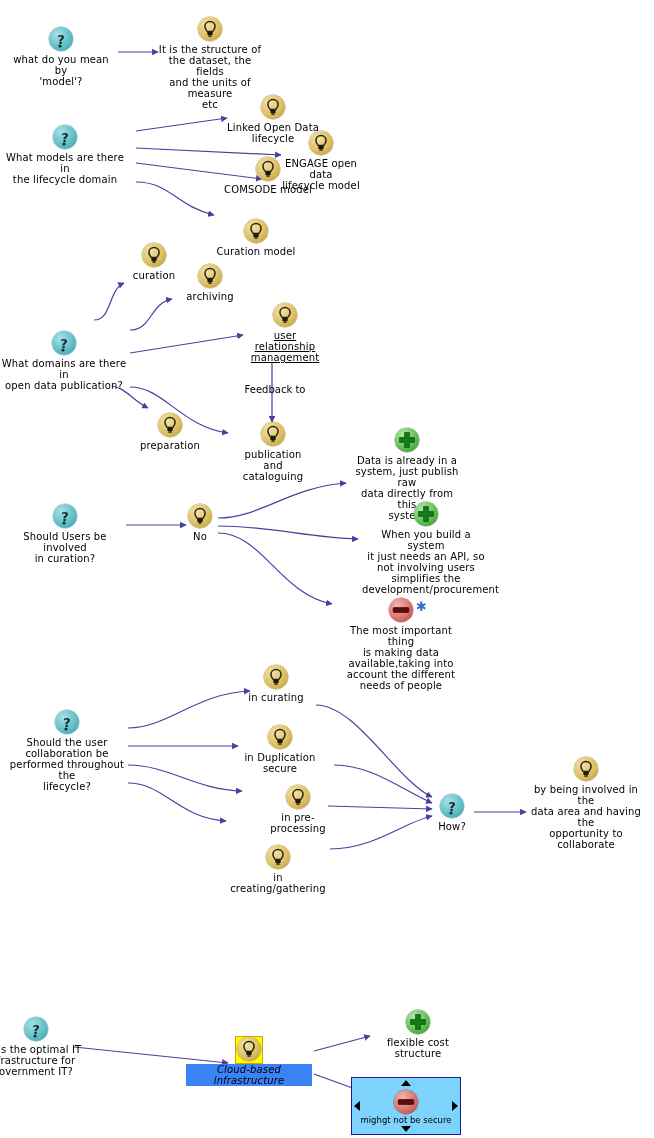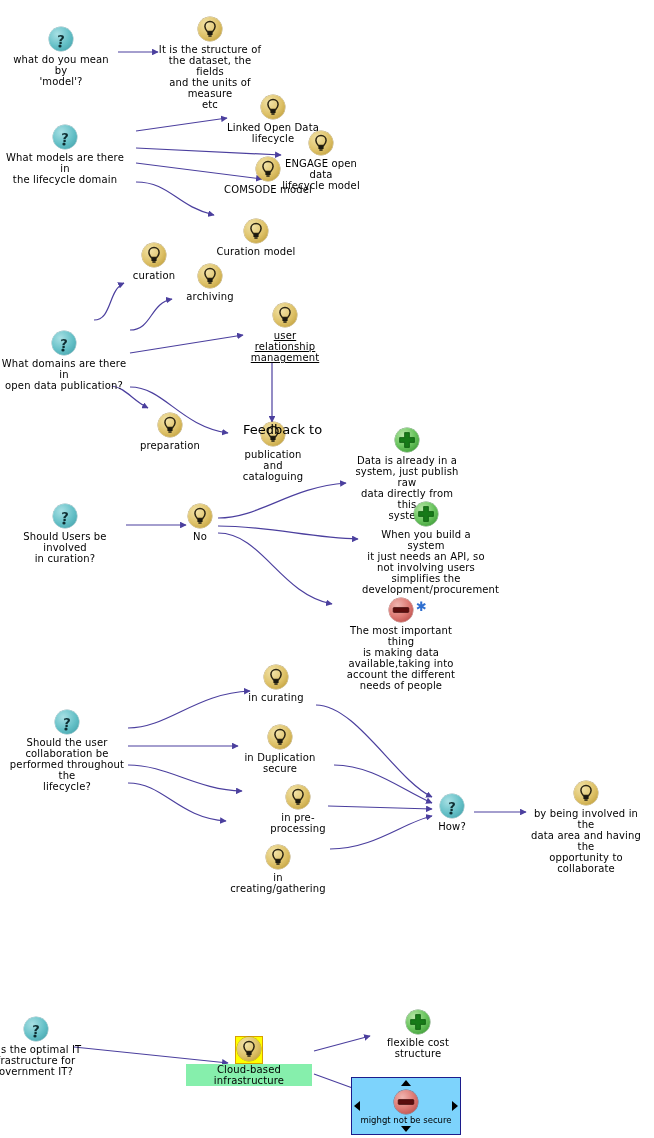--- a/index.html
+++ b/index.html
@@ -40,23 +40,24 @@
     display:block;
     font-size:10px;
     line-height:11px;
     letter-spacing:0.15px;
   }
   .node.sel .icon-wrap{
     background:#ffff00;
     outline:1px solid #d8a000;
   }
   .node.sel .label{
-    background:#86efac;
+    background:#3b82f6;
     display:inline-block;
     padding:0 1px;
+    font-style:italic;
   }
 
   
   .ic{
     width:24px;height:24px;
     border-radius:50%;
     display:block;
     margin:1px auto;
     position:relative;
   }
@@ -84,26 +85,25 @@
     position:absolute;
     color:#2f6fd0;
     font-size:13px;
     line-height:13px;
     font-weight:bold;
   }
 
   
   .link-label{
     position:absolute;
-    font-size:13px;
+    font-size:10px;
     line-height:11px;
     color:#000;
     text-align:center;
     white-space:nowrap;
-    margin-top:40px;
   }
 
   
   .sel-frame{
     position:absolute;
     border:1.5px solid #1c1c8c;
     background:#7dd3fc;
     box-sizing:border-box;
   }
   .handle{
@@ -451,21 +451,21 @@
         <span class="icon-wrap">
           <span class="ic ic-question">
             <svg width="24" height="24" viewBox="0 0 24 24">
               <text x="12" y="13.5" text-anchor="middle" font-family="DejaVu Sans, Liberation Sans, sans-serif" font-size="13" font-weight="bold" fill="#0d2c30" dominant-baseline="middle">?</text>
               <circle cx="11" cy="19" r="1.6" fill="#0d2c30"></circle>
             </svg>
           </span>
         </span>
         <span class="label">How?</span>
       </div>
-      <div class="node" style="left: 524px; top: 780px; width: 124px;">
+      <div class="node" style="left: 524px; top: 756px; width: 124px;">
         <span class="icon-wrap">
           <span class="ic ic-bulb">
             <svg width="24" height="24" viewBox="0 0 24 24">
               <path d="M12 4.6 C 8.9 4.6 6.9 6.9 6.9 9.6 C 6.9 11.7 8.2 13.2 9.3 14.4 L 14.7 14.4 C 15.8 13.2 17.1 11.7 17.1 9.6 C 17.1 6.9 15.1 4.6 12 4.6 Z" fill="none" stroke="#2b2412" stroke-width="1.5"></path>
               <rect x="9.4" y="14.7" width="5.2" height="3.4" rx="0.6" fill="#1c1a10"></rect>
               <rect x="10.2" y="18.2" width="3.6" height="1.5" rx="0.6" fill="#1c1a10"></rect>
             </svg>
           </span>
         </span>
         <span class="label">by being involved in the<br>data area and having the<br>opportunity to collaborate</span>

